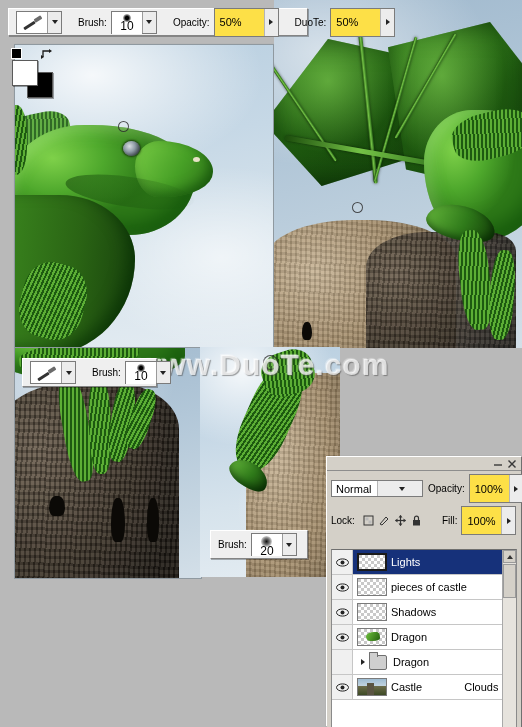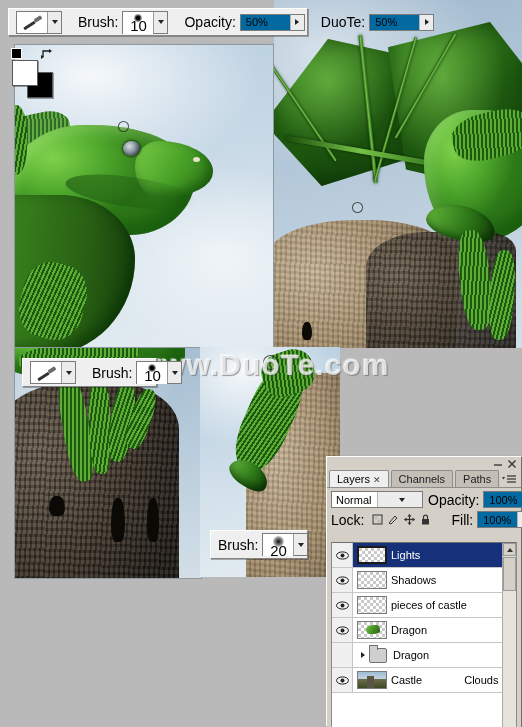--- a/index.html
+++ b/index.html
@@ -123,21 +123,21 @@
     border:1px solid #848484;
     border-top-color:#fff;border-left-color:#fff;
     box-shadow:1px 1px 0 rgba(0,0,0,.28);
     display:flex;align-items:center;
     height:28px;
     padding:0 3px;
     box-sizing:border-box;
   }
   .optgroup{display:flex;align-items:center;height:100%;padding:0 4px;}
   .vsep{width:1px;height:20px;background:#9a9a9a;box-shadow:1px 0 0 #fff;margin:0 4px;}
-  .lbl{font-size:14px;color:#000;margin-right:4px;white-space:nowrap;}
+  .lbl{font-size:10px;color:#000;margin-right:4px;white-space:nowrap;}
 
   .wellbox{
     display:flex;align-items:stretch;
     border:1px solid #7b7b7b;background:#fff;
     height:22px;box-sizing:border-box;
   }
   .wellmain{display:flex;align-items:center;justify-content:center;padding:0 4px;background:#fff;}
   .wellarrow{
     width:13px;border-left:1px solid #9a9a9a;background:#ececec;
     display:flex;align-items:center;justify-content:center;
@@ -160,24 +160,24 @@
     align-items:center;justify-content:flex-start;background:#fff;
   }
   .brushdot{
     width:8px;height:8px;border-radius:50%;margin-top:2px;
     background:radial-gradient(circle,#000 0%,#000 30%,rgba(0,0,0,.15) 75%,rgba(0,0,0,0) 100%);
   }
   .brushdot.soft{
     background:radial-gradient(circle,#111 0%,rgba(0,0,0,.55) 40%,rgba(0,0,0,.12) 75%,rgba(0,0,0,0) 100%);
     width:11px;height:11px;
   }
-  .brushnum{font-size:15px;line-height:8px;margin-top:0px;}
+  .brushnum{font-size:12px;line-height:8px;margin-top:0px;}
 
   .numfield{
-    border:1px solid #7b7b7b;background:#0369a1;height:17px;
+    border:1px solid #7b7b7b;background:#fde047;height:29px;
     display:flex;align-items:stretch;box-sizing:border-box;
   }
   .numval{width:44px;display:flex;align-items:center;padding-left:5px;font-size:11px;}
   .numarrow{width:13px;border-left:1px solid #b5b5b5;background:#ececec;display:flex;align-items:center;justify-content:center;}
 
   
   .swatchwrap{position:absolute;width:44px;height:52px;}
   .sw-mini{position:absolute;left:1px;top:0;width:9px;height:9px;background:#000;border:1px solid #fff;}
   .sw-swap{position:absolute;right:1px;top:0;width:12px;height:11px;}
   .sw-fore{position:absolute;left:2px;top:12px;width:24px;height:24px;background:#fff;border:1px solid #5a5a5a;box-shadow:1px 1px 0 rgba(0,0,0,.35);}
@@ -449,37 +449,20 @@
   <div class="pnl-titlebar">
     <svg class="pnl-min" viewBox="0 0 10 10">
       <line x1="1" y1="6" x2="9" y2="6" stroke="#3a3a3a" stroke-width="1.4"></line>
     </svg>
     <svg class="pnl-close" viewBox="0 0 10 10">
       <line x1="1.5" y1="1.5" x2="8.5" y2="8.5" stroke="#3a3a3a" stroke-width="1.4"></line>
       <line x1="8.5" y1="1.5" x2="1.5" y2="8.5" stroke="#3a3a3a" stroke-width="1.4"></line>
     </svg>
   </div>
 
-  <div class="pnl-tabs">
-    <div class="tab active">
-      <span>Layers</span><span class="x">✕</span>
-    </div>
-    <div class="tab">
-      <span>Channels</span>
-    </div>
-    <div class="tab">
-      <span>Paths</span>
-    </div>
-    <svg class="pnl-menu" viewBox="0 0 16 13">
-      <path d="M1 4 L4 4 L2.5 6.5 Z" fill="#333"></path>
-      <line x1="6" y1="3" x2="15" y2="3" stroke="#333" stroke-width="1.2"></line>
-      <line x1="6" y1="6" x2="15" y2="6" stroke="#333" stroke-width="1.2"></line>
-      <line x1="6" y1="9" x2="15" y2="9" stroke="#333" stroke-width="1.2"></line>
-    </svg>
-  </div>
 
   <div class="pnl-body">
 
     <div class="row">
       <div class="combo">
         <span>Normal</span>
         <span class="cbtn">
             <i class="tri-d"></i>
           </span>
       </div>
@@ -536,32 +519,32 @@
       </div>
 
       <div class="lrow">
         <span class="eyecell">
           <svg width="13" height="9" viewBox="0 0 13 9">
             <ellipse cx="6.5" cy="4.5" rx="6" ry="3.6" fill="none" stroke="#222" stroke-width="1"></ellipse>
             <circle cx="6.5" cy="4.5" r="2" fill="#222"></circle>
           </svg>
         </span>
         <span class="thumb"></span>
-        <span class="lname">Shadows</span>
+        <span class="lname">pieces of castle</span>
       </div>
 
       <div class="lrow">
         <span class="eyecell">
           <svg width="13" height="9" viewBox="0 0 13 9">
             <ellipse cx="6.5" cy="4.5" rx="6" ry="3.6" fill="none" stroke="#222" stroke-width="1"></ellipse>
             <circle cx="6.5" cy="4.5" r="2" fill="#222"></circle>
           </svg>
         </span>
         <span class="thumb"></span>
-        <span class="lname">pieces of castle</span>
+        <span class="lname">Shadows</span>
       </div>
 
       <div class="lrow">
         <span class="eyecell">
           <svg width="13" height="9" viewBox="0 0 13 9">
             <ellipse cx="6.5" cy="4.5" rx="6" ry="3.6" fill="none" stroke="#222" stroke-width="1"></ellipse>
             <circle cx="6.5" cy="4.5" r="2" fill="#222"></circle>
           </svg>
         </span>
         <span class="thumb">

